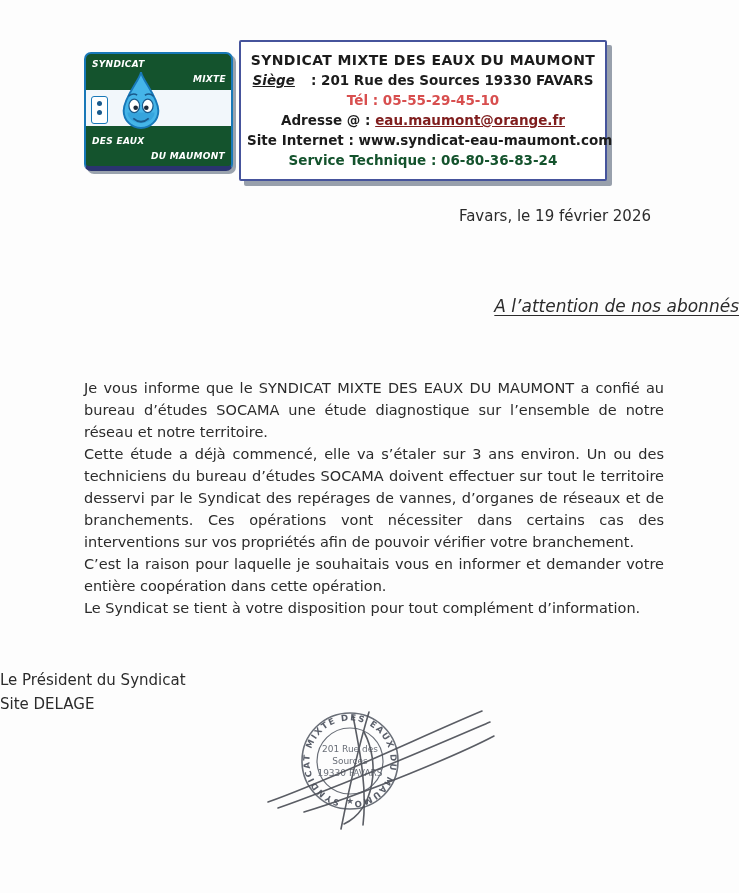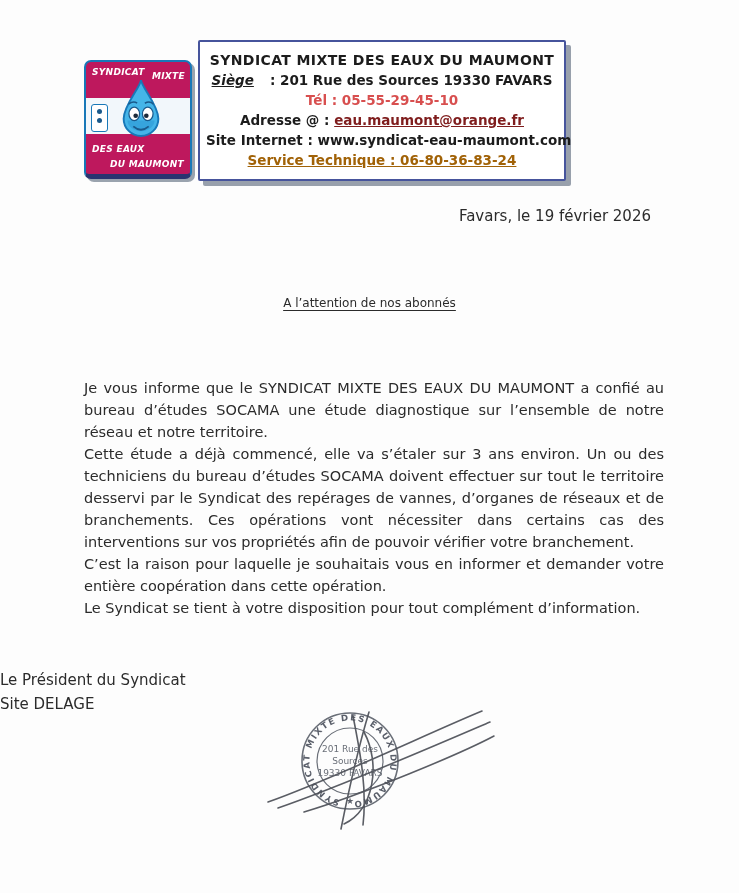--- a/index.html
+++ b/index.html
@@ -7,28 +7,28 @@
     width:739px;height:893px;position:relative;overflow:hidden;
     background:#fdfdfd;color:#2b2b2b;
     font-family:"DejaVu Sans", sans-serif;
   }
   .page{position:absolute;inset:0;}
 
   
   .header-row{position:absolute;left:84px;top:40px;display:flex;align-items:flex-start;}
 
   .logo-card{
-    position:relative;width:104px;height:112px;margin-top:20px;flex:0 0 auto;
-    background:#be185d;border:2px solid #1878b8;border-radius:7px;
+    position:relative;width:104px;height:112px;margin-top:12px;flex:0 0 auto;
+    background:#14532d;border:2px solid #1878b8;border-radius:7px;
     border-bottom:5px solid #2a3470;
-    box-shadow:3px 3px 0 #9aa3ae;overflow:hidden;
+    box-shadow:3px 3px 0 #9aa3ae;overflow:hidden;padding-left:41px;
   }
   .logo-card .txt{position:absolute;color:#fff;font-weight:bold;font-style:italic;font-size:9px;letter-spacing:.3px;white-space:nowrap;}
   .logo-syndicat{top:5px;left:6px;}
-  .logo-mixte{top:9px;right:5px;text-align:center;}
+  .logo-mixte{top:20px;right:5px;text-align:center;}
   .logo-deseaux{bottom:20px;left:6px;}
   .logo-dumaumont{bottom:5px;right:6px;}
   .logo-stripe{position:absolute;left:0;right:0;top:36px;height:36px;background:#f2f7fb;}
   .logo-meter{
     position:absolute;left:5px;top:42px;width:15px;height:26px;
     background:#fff;border:1.5px solid #1878b8;border-radius:3px;
   }
   .logo-meter i{display:block;width:5px;height:5px;border-radius:50%;background:#1a5a8c;margin:4px auto 0;}
   .logo-drop{position:absolute;left:28px;top:16px;}
 
@@ -36,28 +36,28 @@
     width:352px;margin-left:6px;
     background:#fff;border:2px solid #46549c;border-radius:2px;
     box-shadow:5px 5px 0 #98a0ac;
     padding:8px 6px 9px;text-align:center;
     font-weight:bold;font-size:13.5px;line-height:20px;color:#1c1c1c;
   }
   .hline{white-space:nowrap;}
   .hline.org{font-size:14px;letter-spacing:.4px;}
   .siege-label{font-style:italic;text-decoration:underline;margin-right:16px;}
   .red{color:#d84f4f;}
-  .red-light{color:#a16207;text-decoration:underline;}
+  .red-light{color:#14532d;}
   .link{color:#7f1d1d;text-decoration:underline;}
 
   
   .date-line{position:absolute;top:207px;right:88px;font-size:15px;font-weight:500;margin-left:14px;}
   .salutation{
-    position:absolute;top:296px;left:0;width:100%;text-align:center;
-    font-size:12px;text-decoration:underline;text-underline-offset:3px;
+    position:absolute;top:296px;left:0;width:100%;text-align:right;
+    font-size:17px;text-decoration:underline;text-underline-offset:3px;font-style:italic;
   }
   .body-text{
     position:absolute;left:84px;top:377px;width:580px;
     font-size:14.5px;line-height:22px;text-align:justify;
   }
   .body-text p{margin:0;}
 
   .sig-block{position:absolute;top:668px;left:0;width:100%;text-align:left;font-size:15px;line-height:24px;}
 
   .stamp-wrap{position:absolute;left:256px;top:698px;width:256px;height:162px;}

